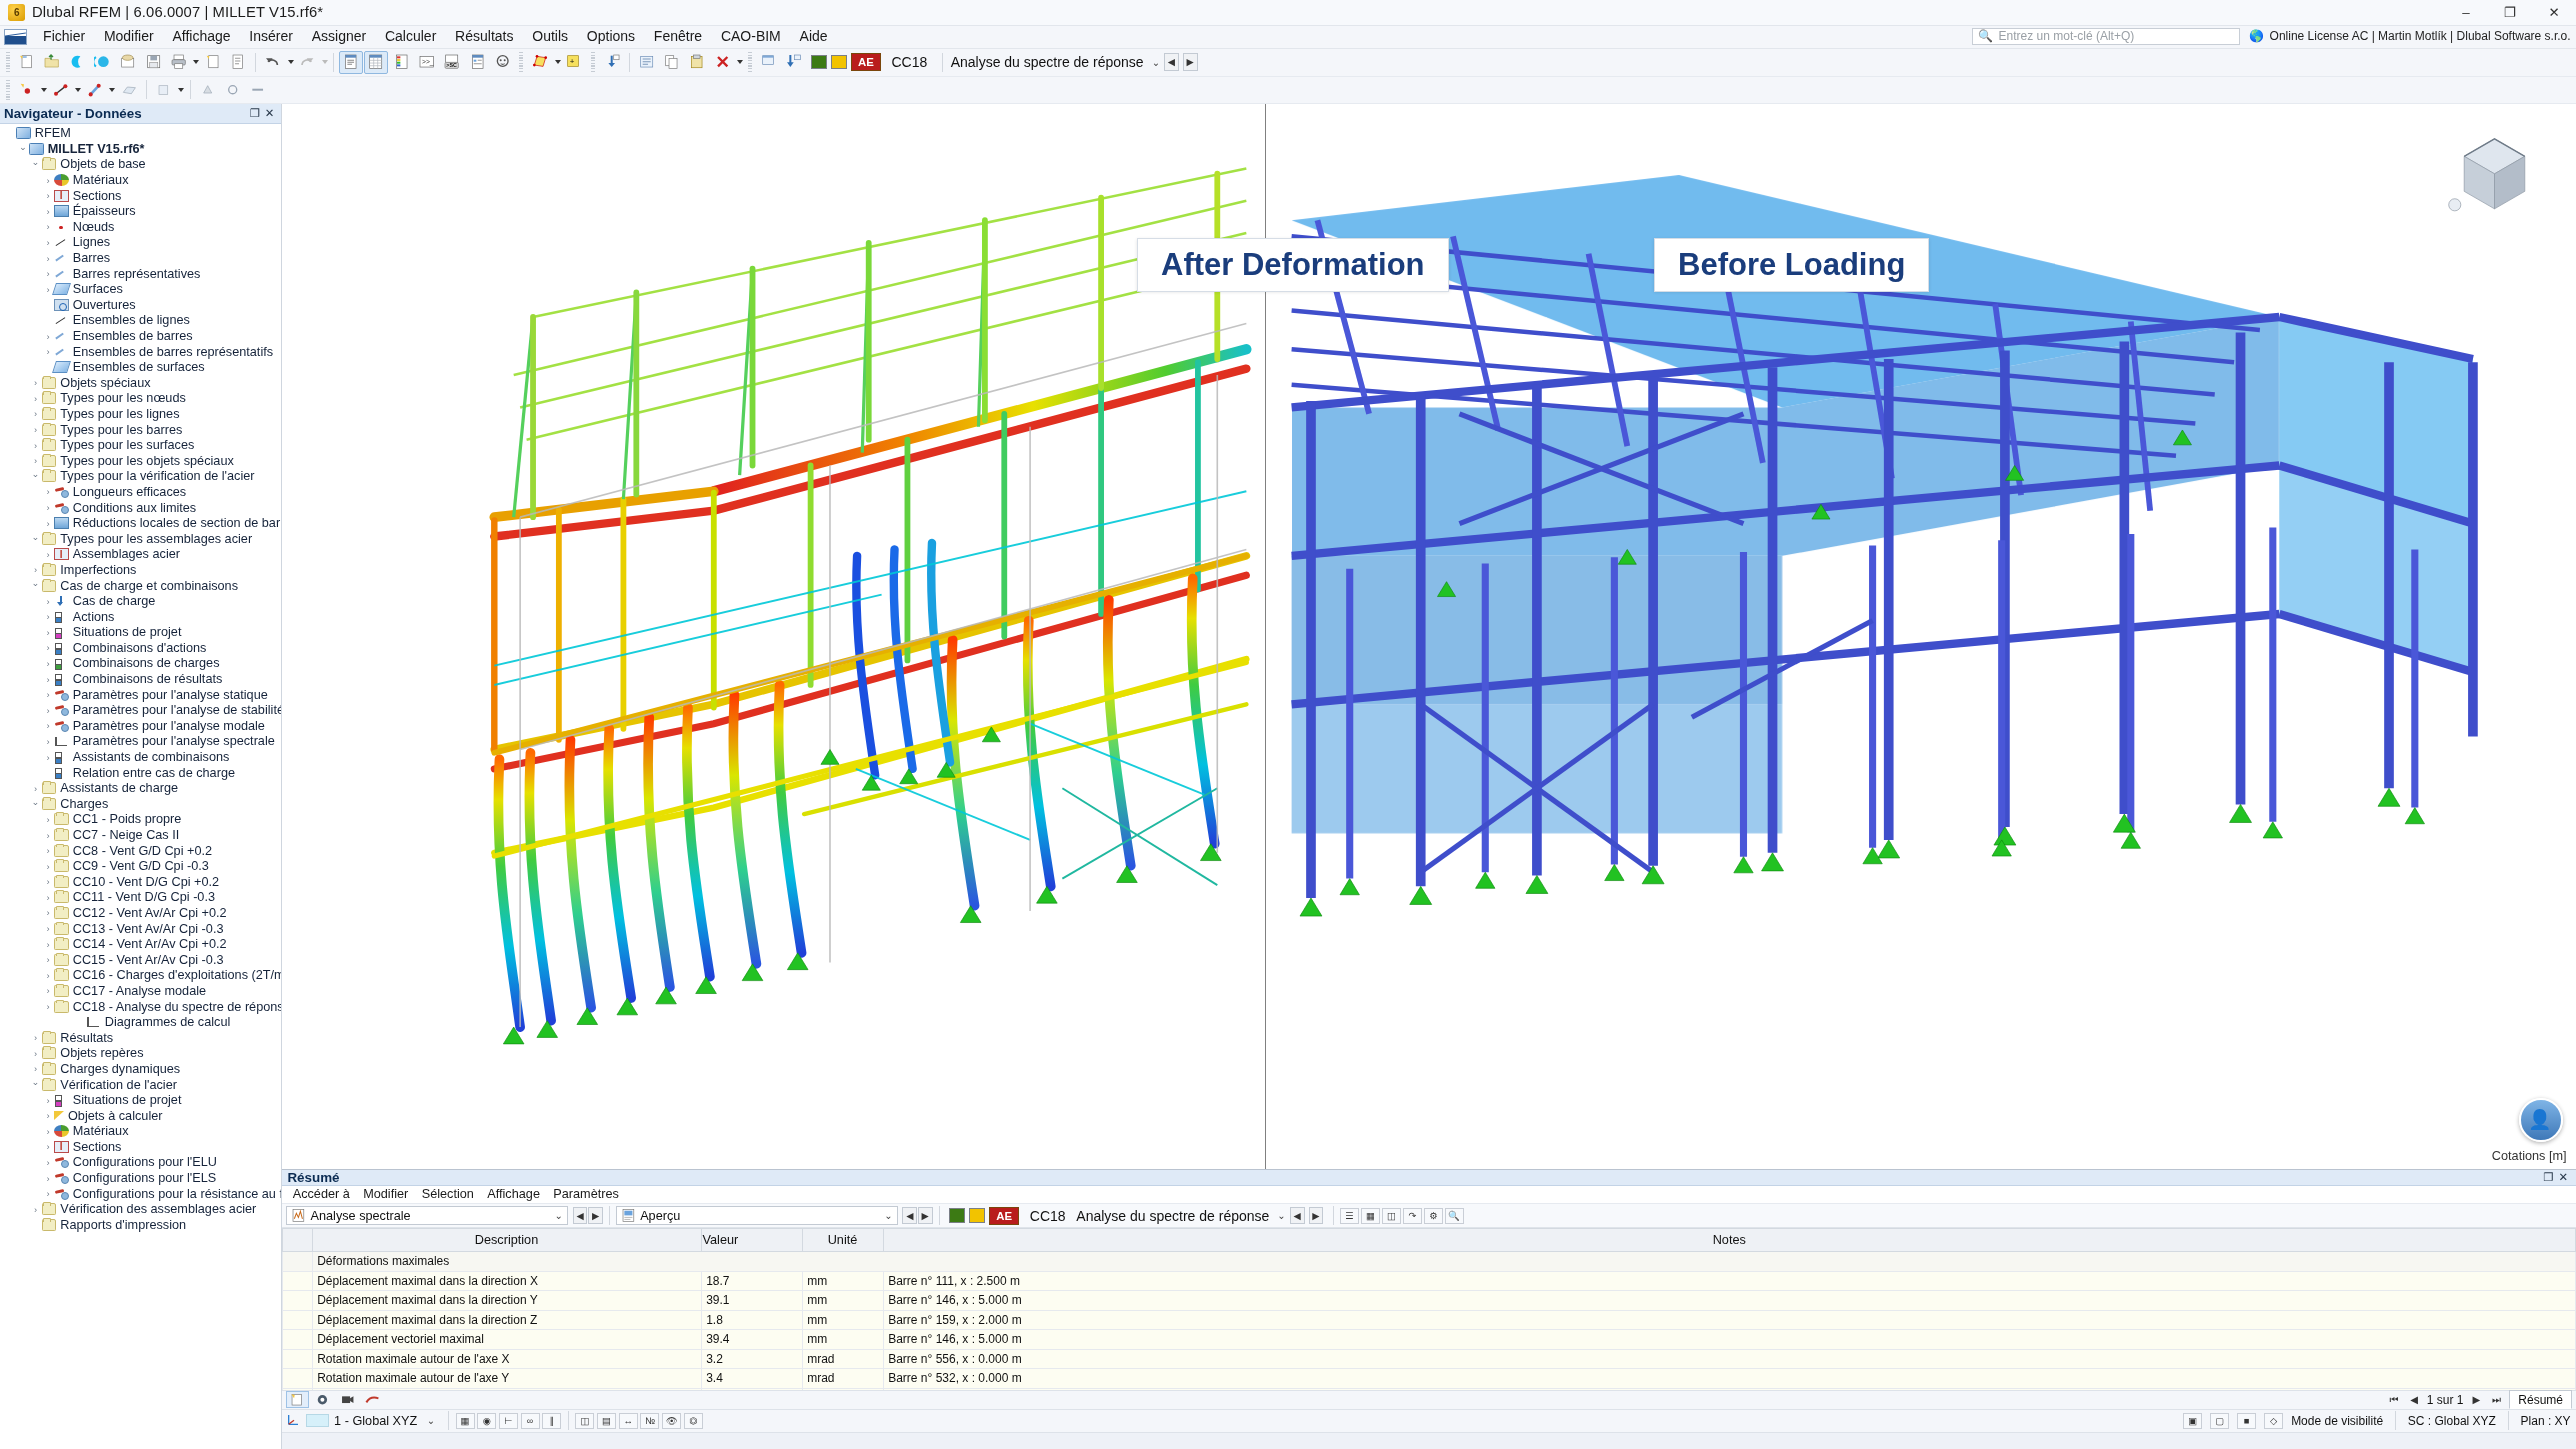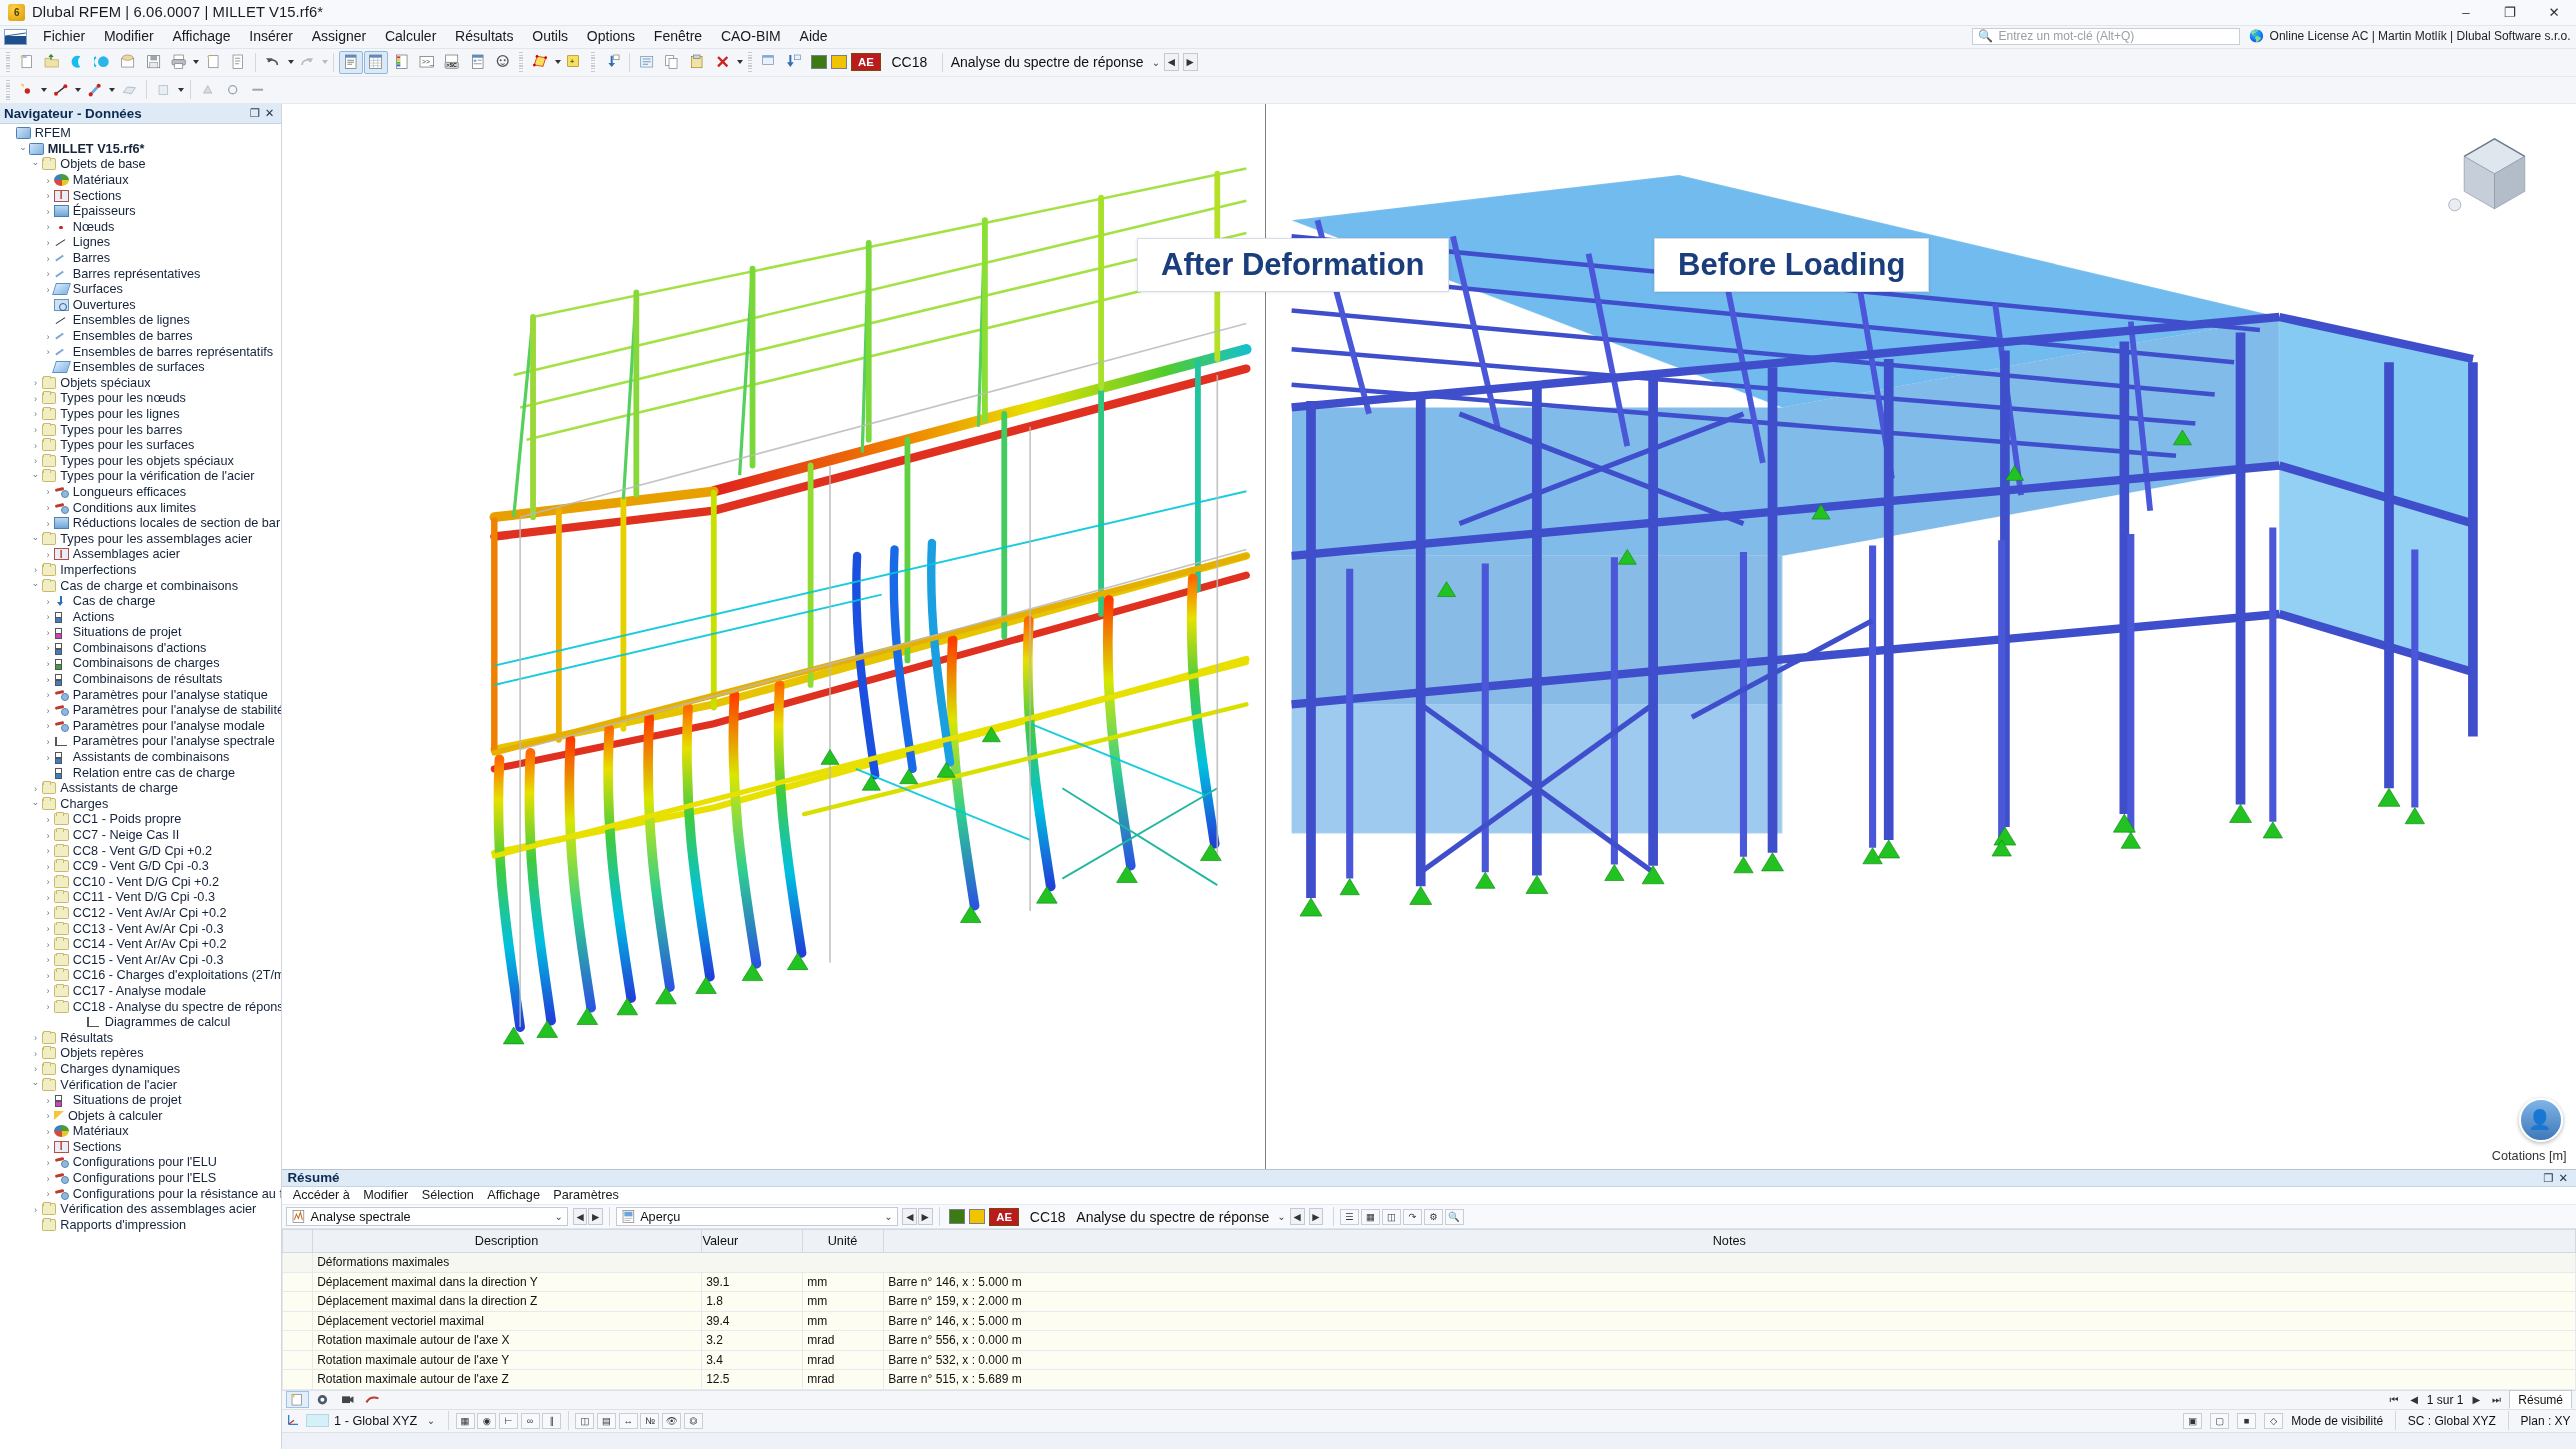--- a/index.html
+++ b/index.html
@@ -1199,20 +1199,27 @@
               <th class="c-notes">Notes</th>
             </tr>
           </thead>
           <tbody id="resBody">
               <tr class="grp">
                 <td class="c-idx"></td>
                 <td colspan="4">Déformations maximales</td>
               </tr>
               <tr class="dat">
                 <td class="c-idx"></td>
+                <td class="c-desc">Déplacement maximal dans la direction X</td>
+                <td class="c-val">18.7</td>
+                <td class="c-unit">mm</td>
+                <td class="c-notes">Barre n° 111, x : 2.500 m</td>
+              </tr>
+              <tr class="dat">
+                <td class="c-idx"></td>
                 <td class="c-desc">Déplacement maximal dans la direction Y</td>
                 <td class="c-val">39.1</td>
                 <td class="c-unit">mm</td>
                 <td class="c-notes">Barre n° 146, x : 5.000 m</td>
               </tr>
               <tr class="dat">
                 <td class="c-idx"></td>
                 <td class="c-desc">Déplacement maximal dans la direction Z</td>
                 <td class="c-val">1.8</td>
                 <td class="c-unit">mm</td>

